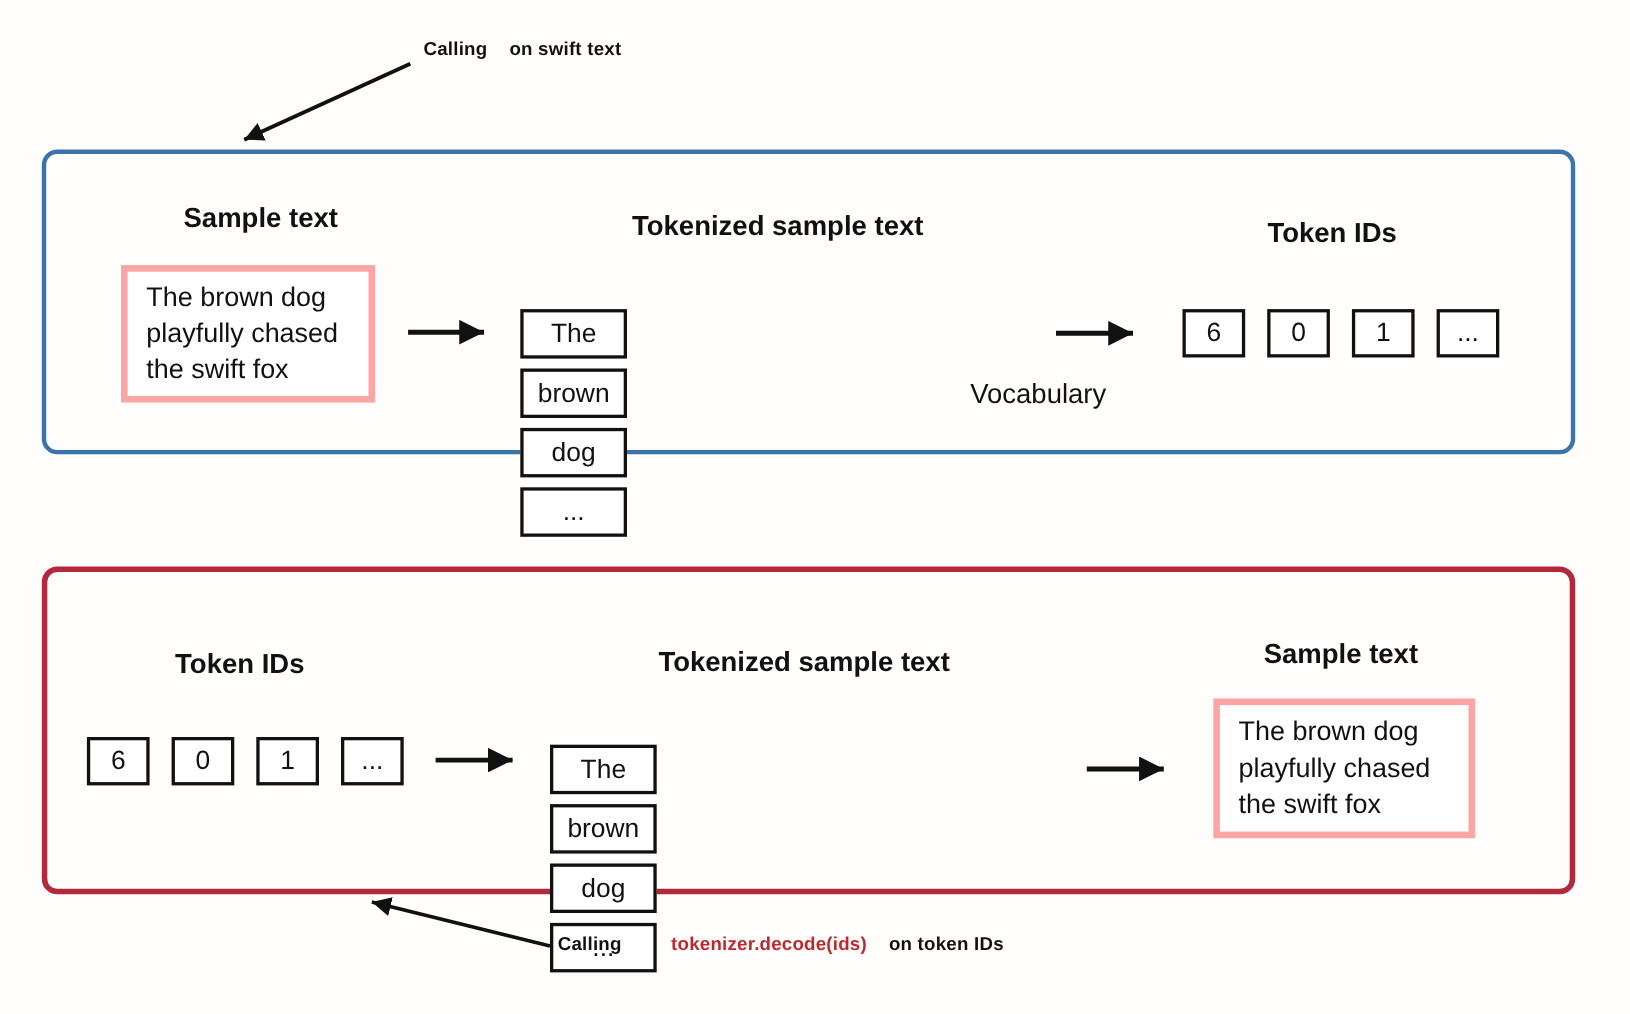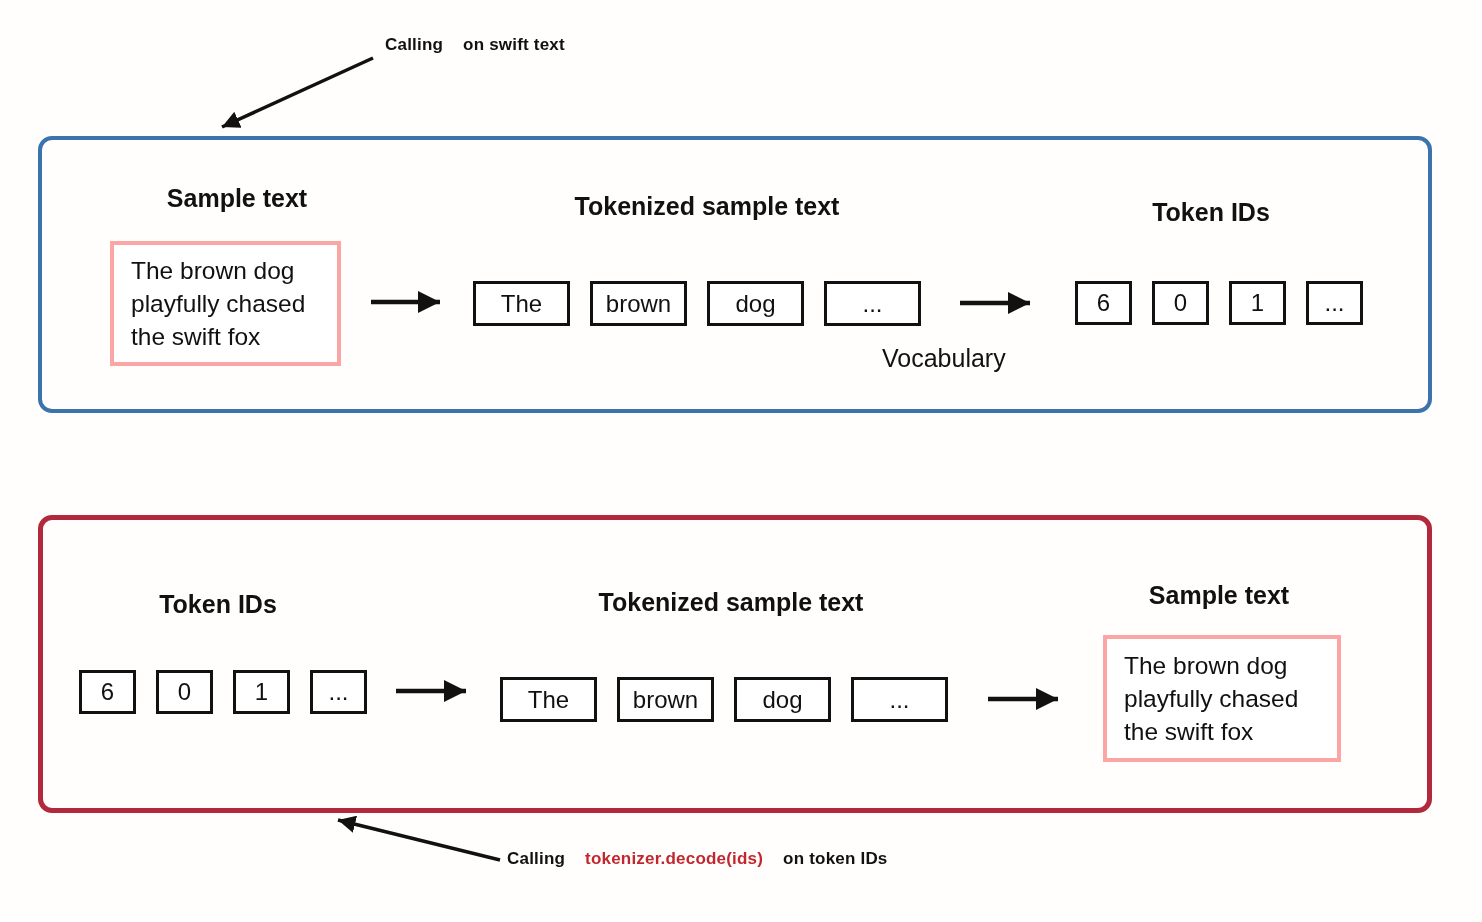--- a/index.html
+++ b/index.html
@@ -21,21 +21,21 @@
   .caption {
     position: absolute;
     display: flex;
     gap: 20px;
     font-size: 17px;
     font-weight: 700;
     white-space: nowrap;
     letter-spacing: 0.2px;
   }
   .caption .code-blue { color: var(--code-blue, #4d7fb5); }
-  .caption .code-red  { color: var(--code-red,  #c2272f); }
+  .caption .code-red  { color: var(--code-red,  #c2272f); margin-left: 25px; }
 
   .panel {
     position: absolute;
     left: 38px;
     width: 1394px;
     box-sizing: border-box;
     border-radius: 14px;
     background: transparent;
   }
   .panel-blue {
@@ -58,21 +58,21 @@
   .lbl {
     position: absolute;
     font-size: 25px;
     font-weight: 400;
     text-align: left;
     line-height: 33px;
   }
   .sample-box {
     position: absolute;
     box-sizing: border-box;
-    border: 4px solid #fca5a5;
+    border: 6px solid #fca5a5;
     background: #fff;
     display: flex;
     align-items: center;
     font-size: 24.5px;
     line-height: 33px;
     padding-left: 17px;
     padding-right: 4px;
   }
   .box-row {
     position: absolute;
@@ -93,21 +93,21 @@
     box-sizing: border-box;
     width: 57px;
     height: 44px;
     border: 3px solid #111;
     background: #fff;
     display: flex;
     align-items: center;
     justify-content: center;
     font-size: 24px;
   }
-  .tok-row { gap: 20px; }
+  .tok-row { gap: 9px; flex-direction: column; }
   .id-row  { gap: 20px; }
 </style>
 </head>
 <body>
 
 <div class="canvas">
 
   <svg class="overlay" viewBox="0 0 1482 922">
     <defs>
       <marker id="ah" markerWidth="5" markerHeight="5" refX="5" refY="2.5" orient="auto" markerUnits="strokeWidth">

